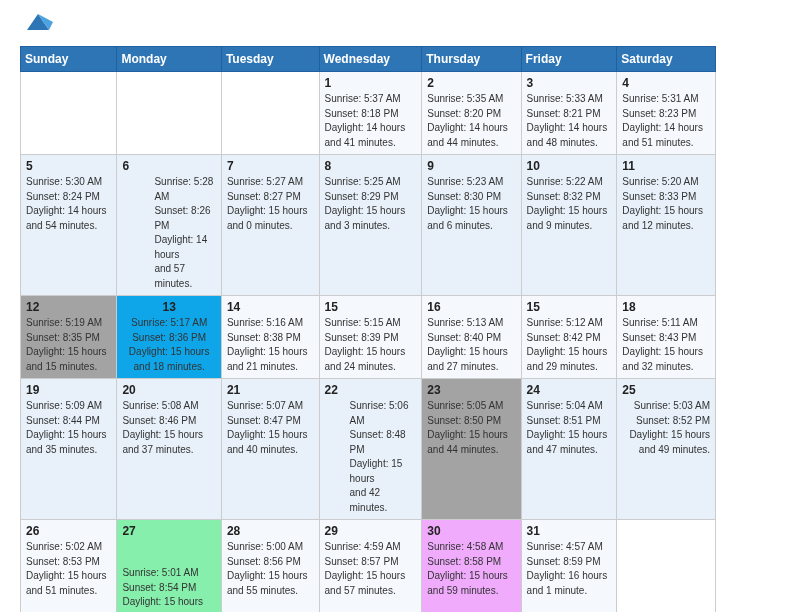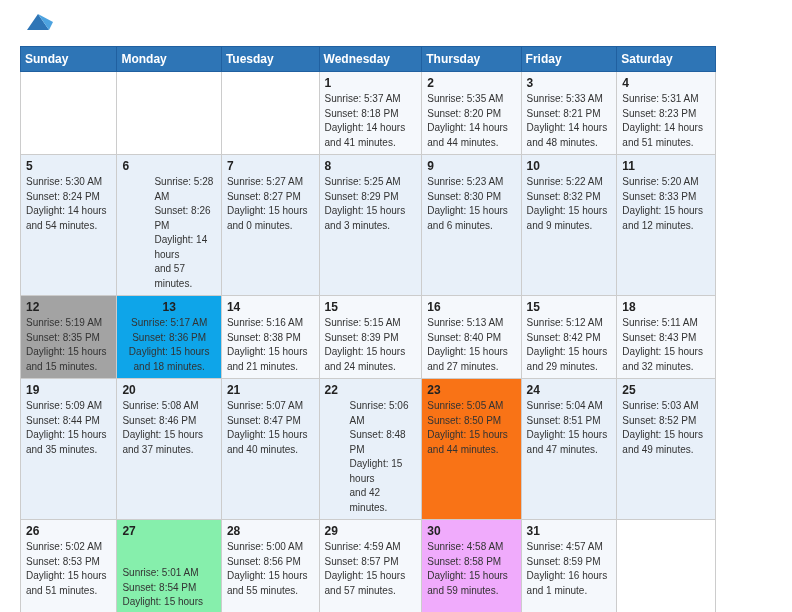--- a/index.html
+++ b/index.html
@@ -274,37 +274,37 @@
 Daylight: 15 hours
 and 40 minutes.</div>
           </td>
           <td style="background: rgb(232, 240, 249);">
             <span class="day-num">22</span>
             <div class="day-info" style="white-space: pre-line; margin-left: 25px;">Sunrise: 5:06 AM
 Sunset: 8:48 PM
 Daylight: 15 hours
 and 42 minutes.</div>
           </td>
-          <td style="background: #f97316;">
+          <td style="background: #a3a3a3;">
             <span class="day-num">23</span>
             <div class="day-info" style="white-space: pre-line;">Sunrise: 5:05 AM
 Sunset: 8:50 PM
 Daylight: 15 hours
 and 44 minutes.</div>
           </td>
           <td style="background: rgb(232, 240, 249);">
             <span class="day-num">24</span>
             <div class="day-info" style="white-space: pre-line;">Sunrise: 5:04 AM
 Sunset: 8:51 PM
 Daylight: 15 hours
 and 47 minutes.</div>
           </td>
           <td style="background: rgb(232, 240, 249);">
             <span class="day-num">25</span>
-            <div class="day-info" style="white-space: pre-line;">Sunrise: 5:03 AM
+            <div class="day-info" style="white-space: pre-line; text-align: right;">Sunrise: 5:03 AM
 Sunset: 8:52 PM
 Daylight: 15 hours
 and 49 minutes.</div>
           </td>
         </tr>
         <tr>
           <td style="background: rgb(245, 248, 252);">
             <span class="day-num">26</span>
             <div class="day-info" style="white-space: pre-line;">Sunrise: 5:02 AM
 Sunset: 8:53 PM

